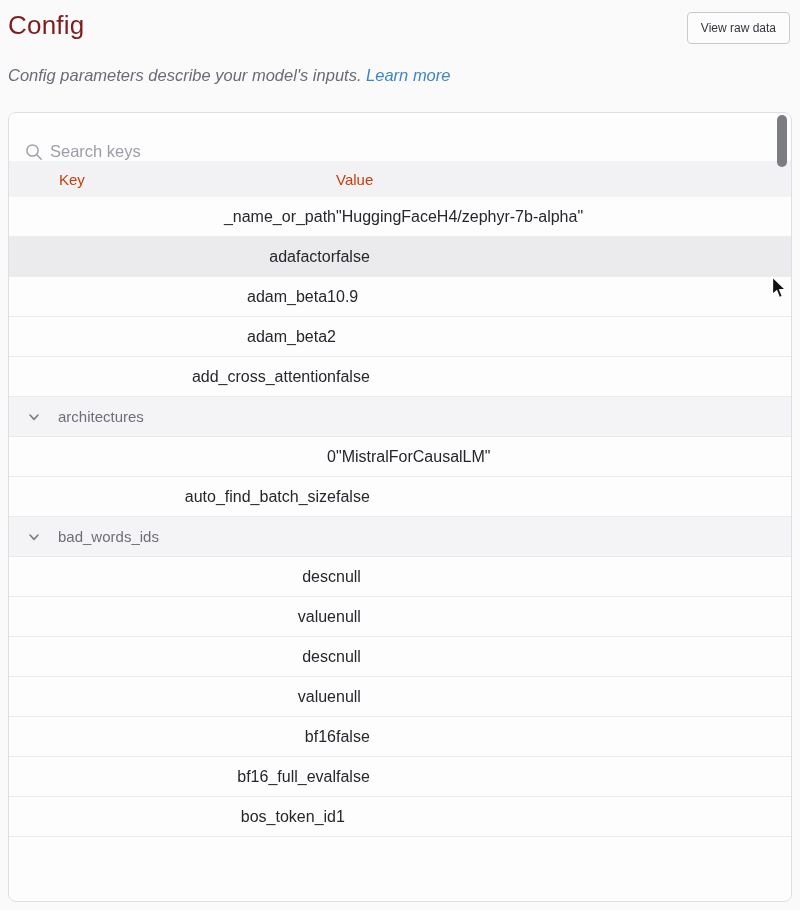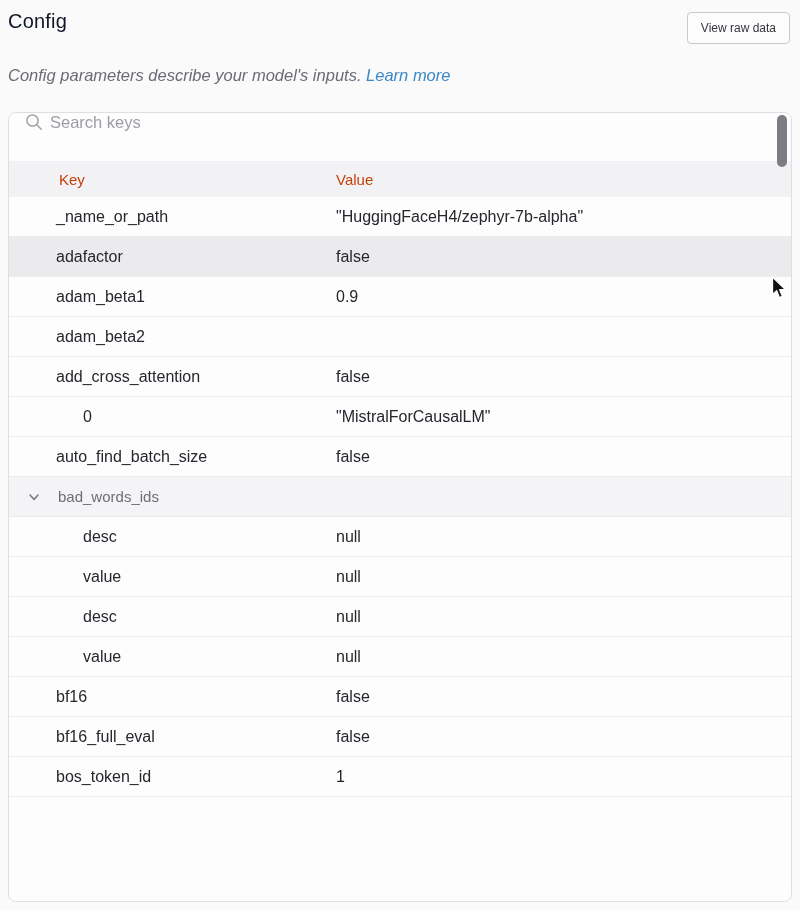--- a/index.html
+++ b/index.html
@@ -6,21 +6,21 @@
   html, body {
     width: 800px; height: 910px;
     background: #fafafa;
     font-family: "Liberation Sans", sans-serif;
     overflow: hidden;
     position: relative;
   }
   
   .page-header { position: absolute; left: 8px; top: 10px; right: 10px; }
   .page-title {
-    font-size: 20px; font-weight: 400; color: #0f172a; letter-spacing: 0.2px;
+    font-size: 26px; font-weight: 400; color: #7f1d1d; letter-spacing: 0.2px;
   }
   .view-raw-btn {
     position: absolute; right: 0; top: 2px;
     background: #fcfcfc;
     border: 1px solid #c9c9cf;
     border-radius: 4px;
     padding: 8px 13px;
     font-size: 12px; color: #36363d;
     font-family: "Liberation Sans", sans-serif;
     cursor: pointer;
@@ -35,21 +35,21 @@
   .panel {
     position: absolute; left: 8px; top: 112px;
     width: 784px; height: 790px;
     background: #fdfdfe;
     border: 1px solid #dfdfe3;
     border-radius: 8px;
     overflow: hidden;
   }
   .search-row {
     position: relative; height: 48px;
-    display: flex; align-items: flex-start;
+    display: flex; align-items: flex-end;
     padding-left: 16px;
     background: #fdfdfe;
   }
   .search-icon { width: 18px; height: 18px; flex: 0 0 auto; margin-right: 7px; }
   .search-input {
     border: none; outline: none; background: transparent;
     font-size: 16.5px; color: #33333a; flex: 1;
     font-family: "Liberation Sans", sans-serif;
   }
   .search-input::placeholder { color: #9d9da5; opacity: 1; }
@@ -70,21 +70,21 @@
   
   .row {
     height: 40px;
     display: flex; align-items: center;
     border-bottom: 1px solid #ececef;
     background: #fdfdfe;
     font-size: 16px; color: #26262c;
   }
   .row.hover { background: #ebebee; }
   .row.group { background: #f4f4f6; border-bottom-color: #e9e9ec; }
-  .cell-key { width: 327px; padding-left: 47px; white-space: nowrap; overflow: hidden; }
+  .cell-key { width: 327px; padding-left: 47px; white-space: nowrap; overflow: hidden; text-align: right; }
   .row.child .cell-key { padding-left: 74px; }
   .row.group .cell-key {
     padding-left: 18px; display: flex; align-items: center;
     color: #6e6e78; font-size: 15px;
   }
   .chevron { width: 14px; height: 14px; margin-right: 17px; flex: 0 0 auto; }
   .cell-value { flex: 1; white-space: nowrap; overflow: hidden; }
   
   .cursor {
     position: absolute; left: 770px; top: 276px;
@@ -132,20 +132,29 @@
         <div class="cell-key">adam_beta1</div>
         <div class="cell-value">0.9</div>
       </div>
       <div class="row item">
         <div class="cell-key">adam_beta2</div>
       </div>
       <div class="row item">
         <div class="cell-key">add_cross_attention</div>
         <div class="cell-value">false</div>
       </div>
+      <div class="row group">
+        <div class="cell-key">
+          <svg class="chevron" viewBox="0 0 14 14">
+            <polyline points="3,5 7,9.4 11,5" fill="none" stroke="#7c7c84" stroke-width="1.6" stroke-linecap="round" stroke-linejoin="round"></polyline>
+          </svg>
+          <span>architectures</span>
+        </div>
+        <div class="cell-value"></div>
+      </div>
       <div class="row child">
         <div class="cell-key">0</div>
         <div class="cell-value">"MistralForCausalLM"</div>
       </div>
       <div class="row item">
         <div class="cell-key">auto_find_batch_size</div>
         <div class="cell-value">false</div>
       </div>
       <div class="row group">
         <div class="cell-key">

